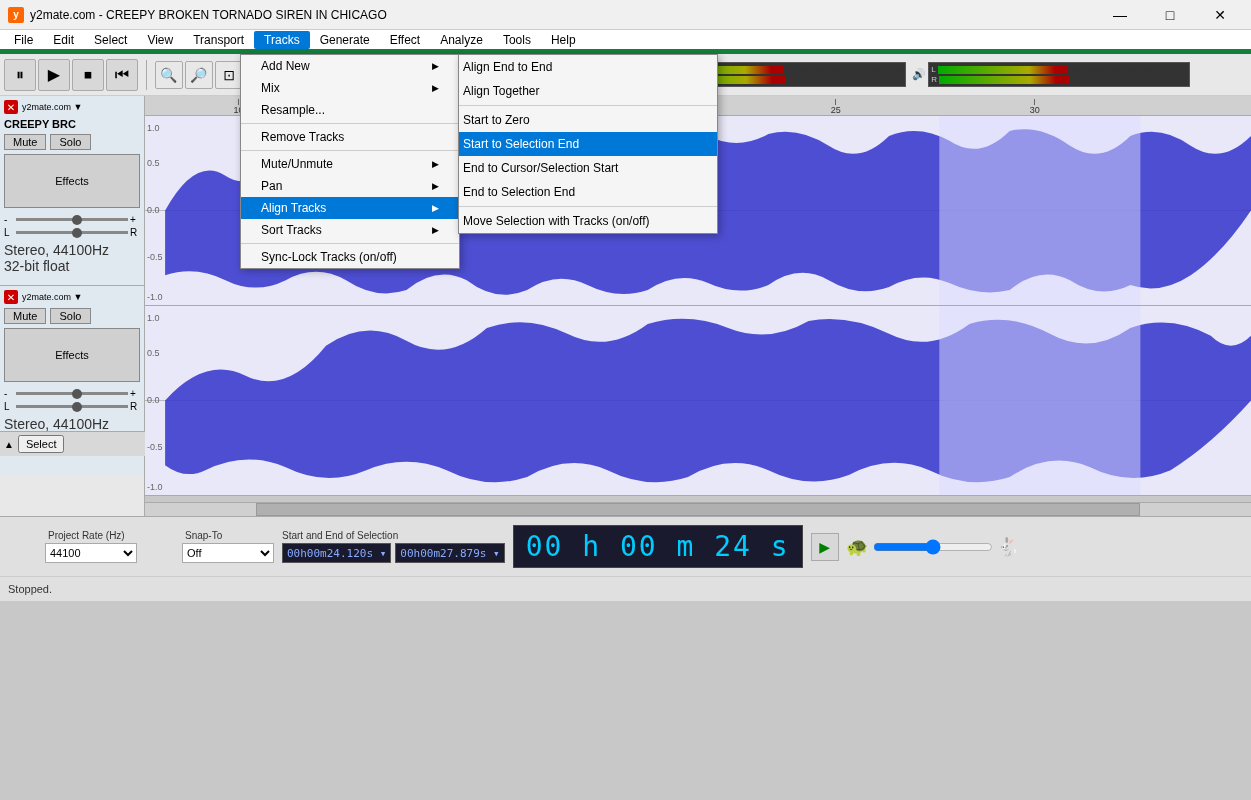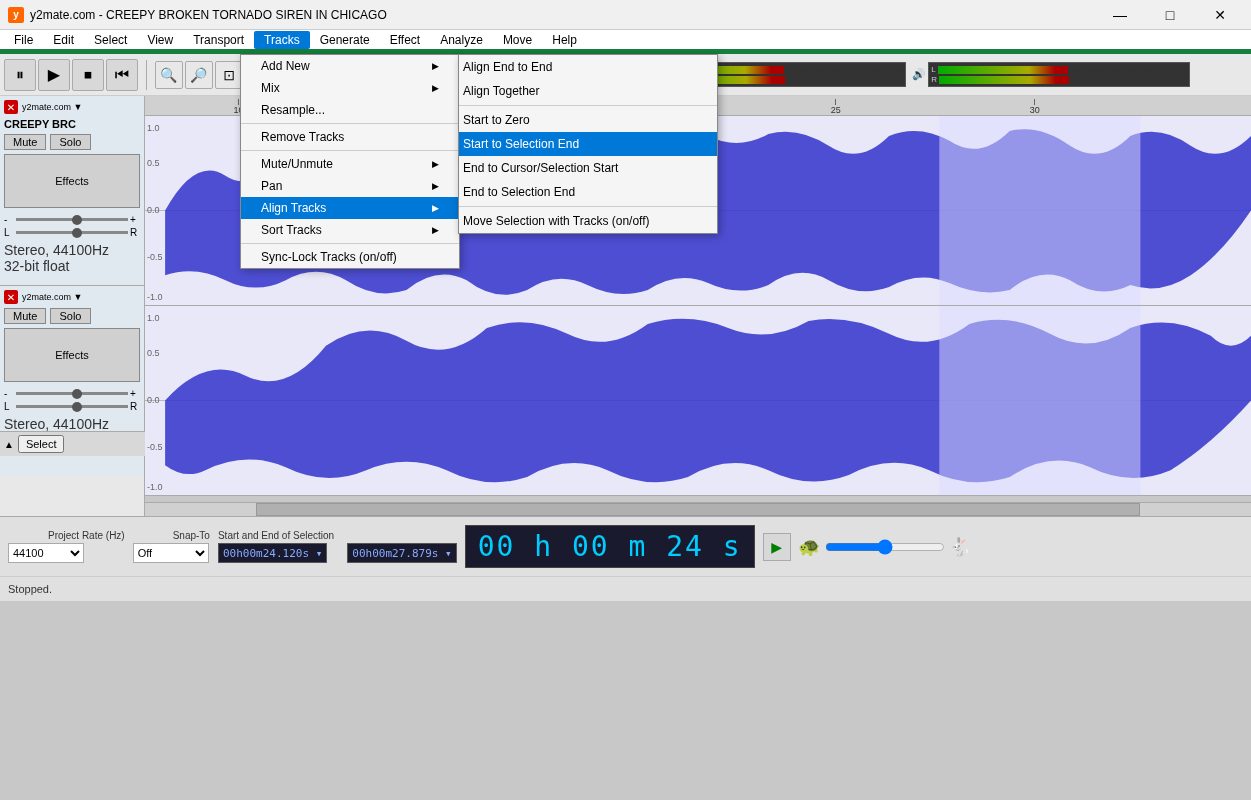--- a/index.html
+++ b/index.html
@@ -259,27 +259,27 @@
       background: #e0e0e0;
       border-top: 1px solid #aaa;
       display: flex;
       align-items: center;
       padding: 4px 8px;
       gap: 8px;
     }
     .rate-section { display: flex; flex-direction: column; gap: 2px; }
     .rate-label { font-size: 10px; color: #333; padding-left: 40px; }
     .rate-select {
-      width: 76px; height: 20px; font-size: 11px;
-      border: 1px solid #aaa; background: white;
+      width: 92px; height: 20px; font-size: 11px;
+      border: 1px solid #aaa; background: white; margin-left: 37px;
     }
     .snap-section { display: flex; flex-direction: column; gap: 2px; }
     .selection-section { display: flex; flex-direction: column; gap: 2px; }
     .sel-label { font-size: 10px; color: #333; }
-    .time-fields { display: flex; gap: 20px; border-radius: 7px; }
+    .time-fields { display: flex; gap: 4px; border-radius: 7px; }
     .time-field {
       padding: 1px 4px;
       background: #1a1a2e;
       color: #88aaff;
       font-family: monospace;
       font-size: 11px;
       border: 1px solid #555;
       height: 20px;
       display: flex; align-items: center;
     }
@@ -384,21 +384,21 @@
 <div id="menu-bar">
   <span class="menu-item">File</span>
   <span class="menu-item">Edit</span>
   <span class="menu-item">Select</span>
   <span class="menu-item">View</span>
   <span class="menu-item">Transport</span>
   <span class="menu-item active">Tracks</span>
   <span class="menu-item">Generate</span>
   <span class="menu-item">Effect</span>
   <span class="menu-item">Analyze</span>
-  <span class="menu-item">Move</span>
+  <span class="menu-item">Tools</span>
   <span class="menu-item">Help</span>
 </div>
 
 <div id="toolbar">
   <div class="tb-group">
     <button class="tb-btn">⏸</button>
     <button class="tb-btn">▶</button>
     <button class="tb-btn">⏹</button>
     <button class="tb-btn">⏮</button>
   </div>

